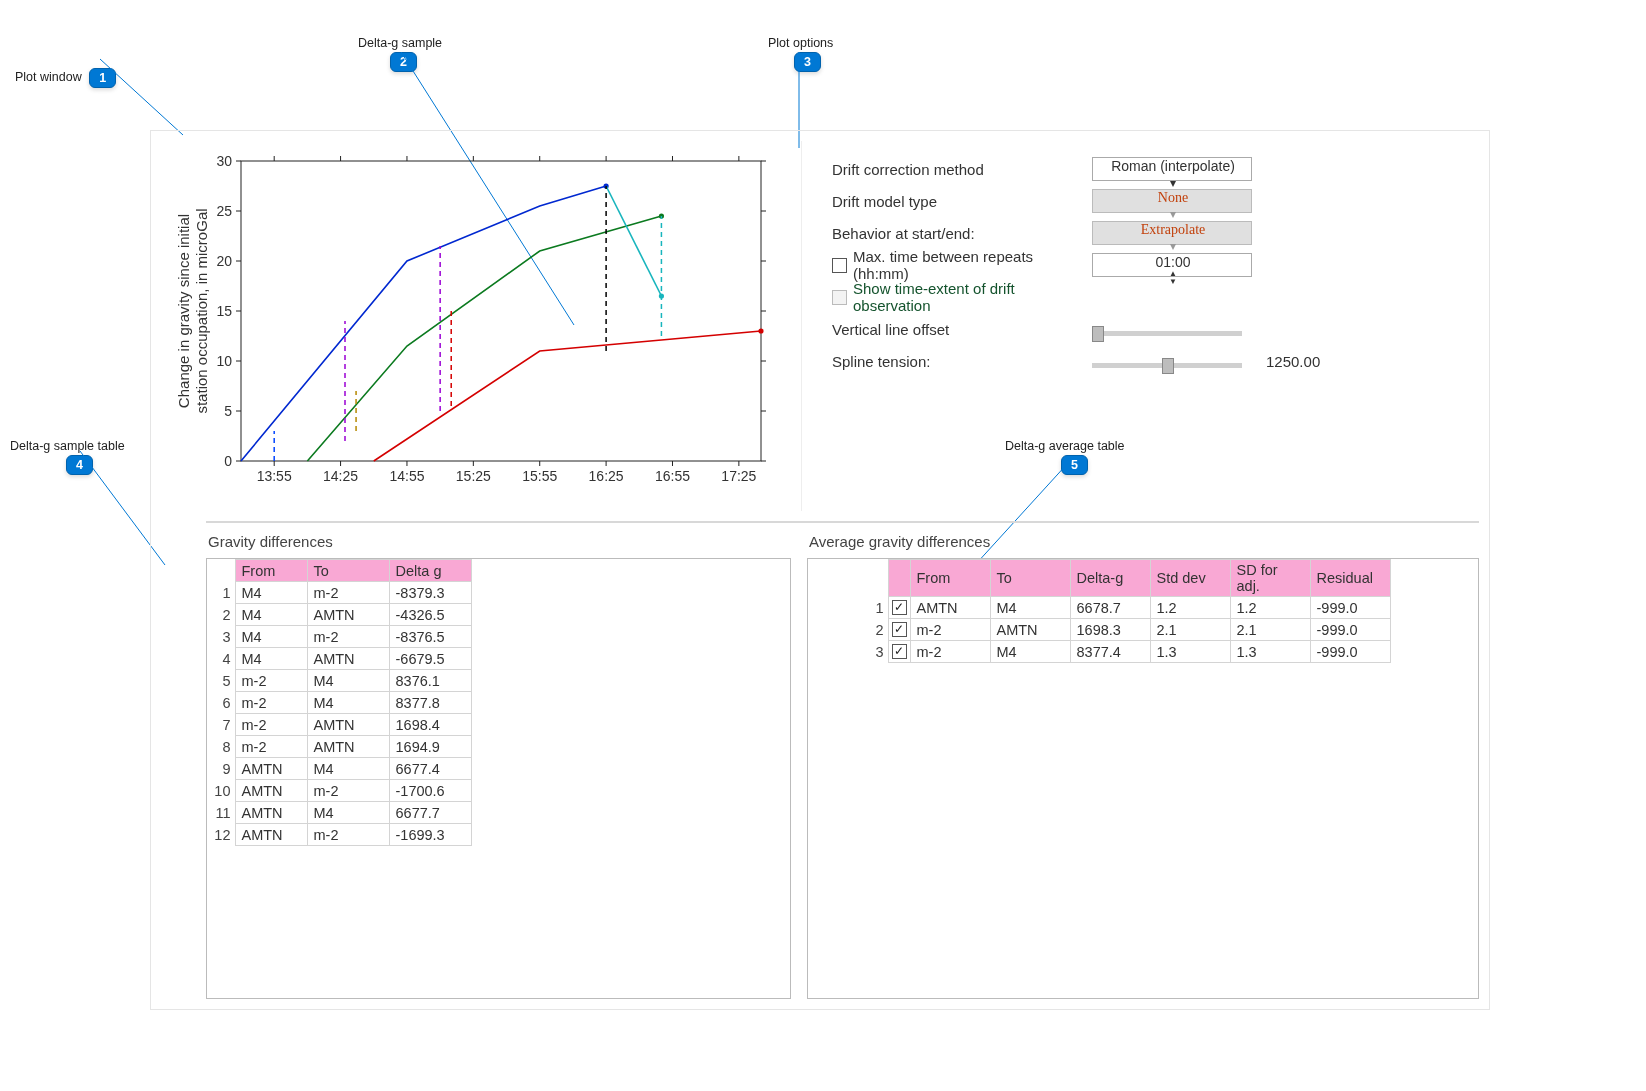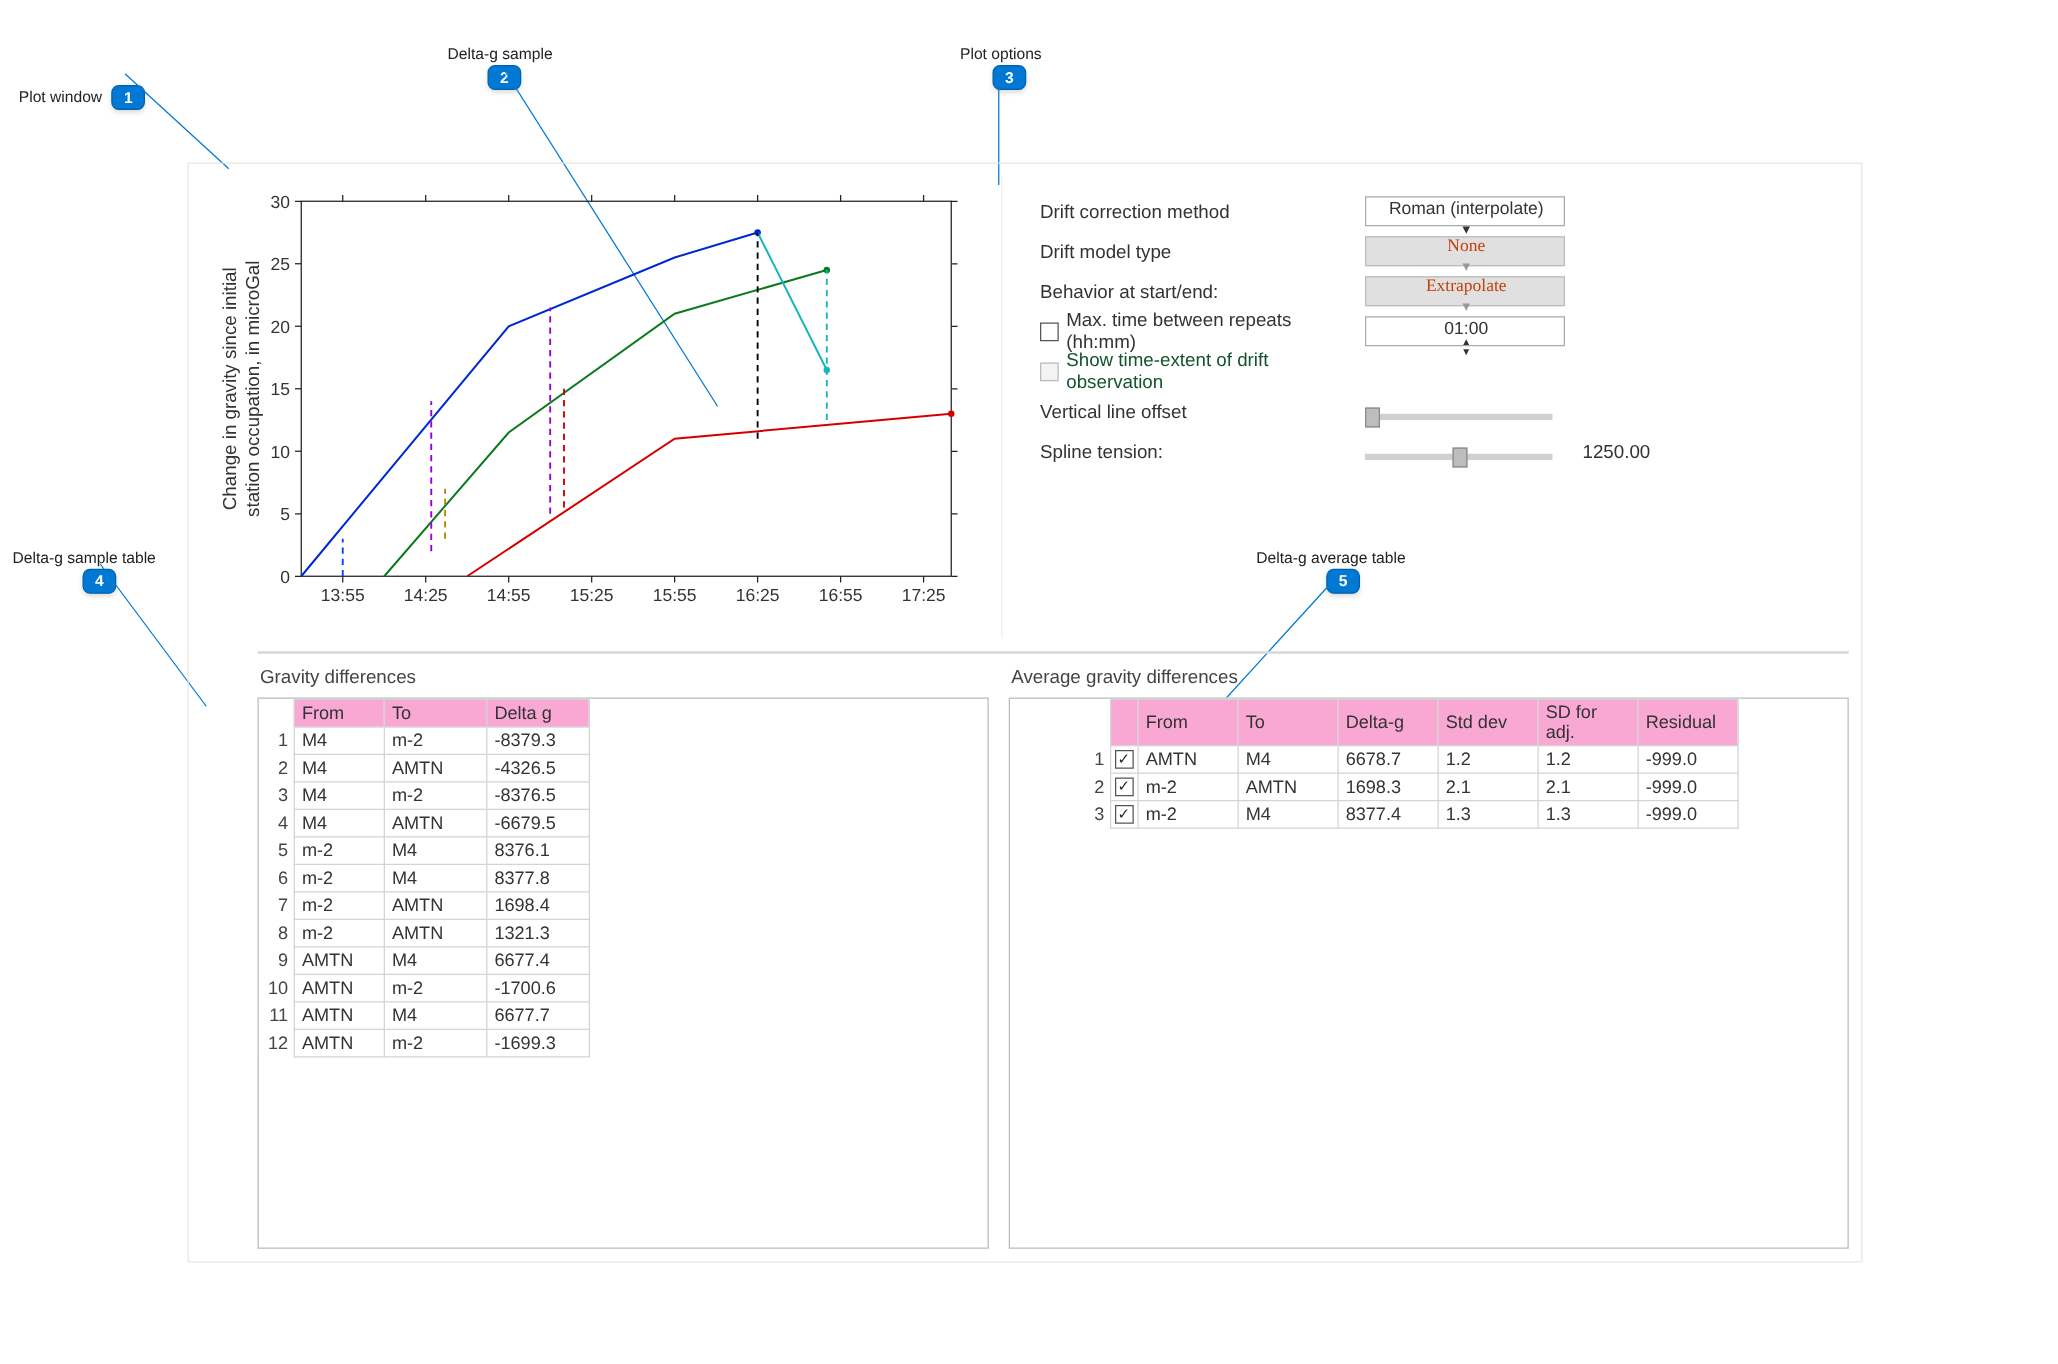--- a/index.html
+++ b/index.html
@@ -428,21 +428,21 @@
               <tr>
                 <td class="rownum">7</td>
                 <td>m-2</td>
                 <td>AMTN</td>
                 <td>1698.4</td>
               </tr>
               <tr>
                 <td class="rownum">8</td>
                 <td>m-2</td>
                 <td>AMTN</td>
-                <td>1321.3</td>
+                <td>1694.9</td>
               </tr>
               <tr>
                 <td class="rownum">9</td>
                 <td>AMTN</td>
                 <td>M4</td>
                 <td>6677.4</td>
               </tr>
               <tr>
                 <td class="rownum">10</td>
                 <td>AMTN</td>

